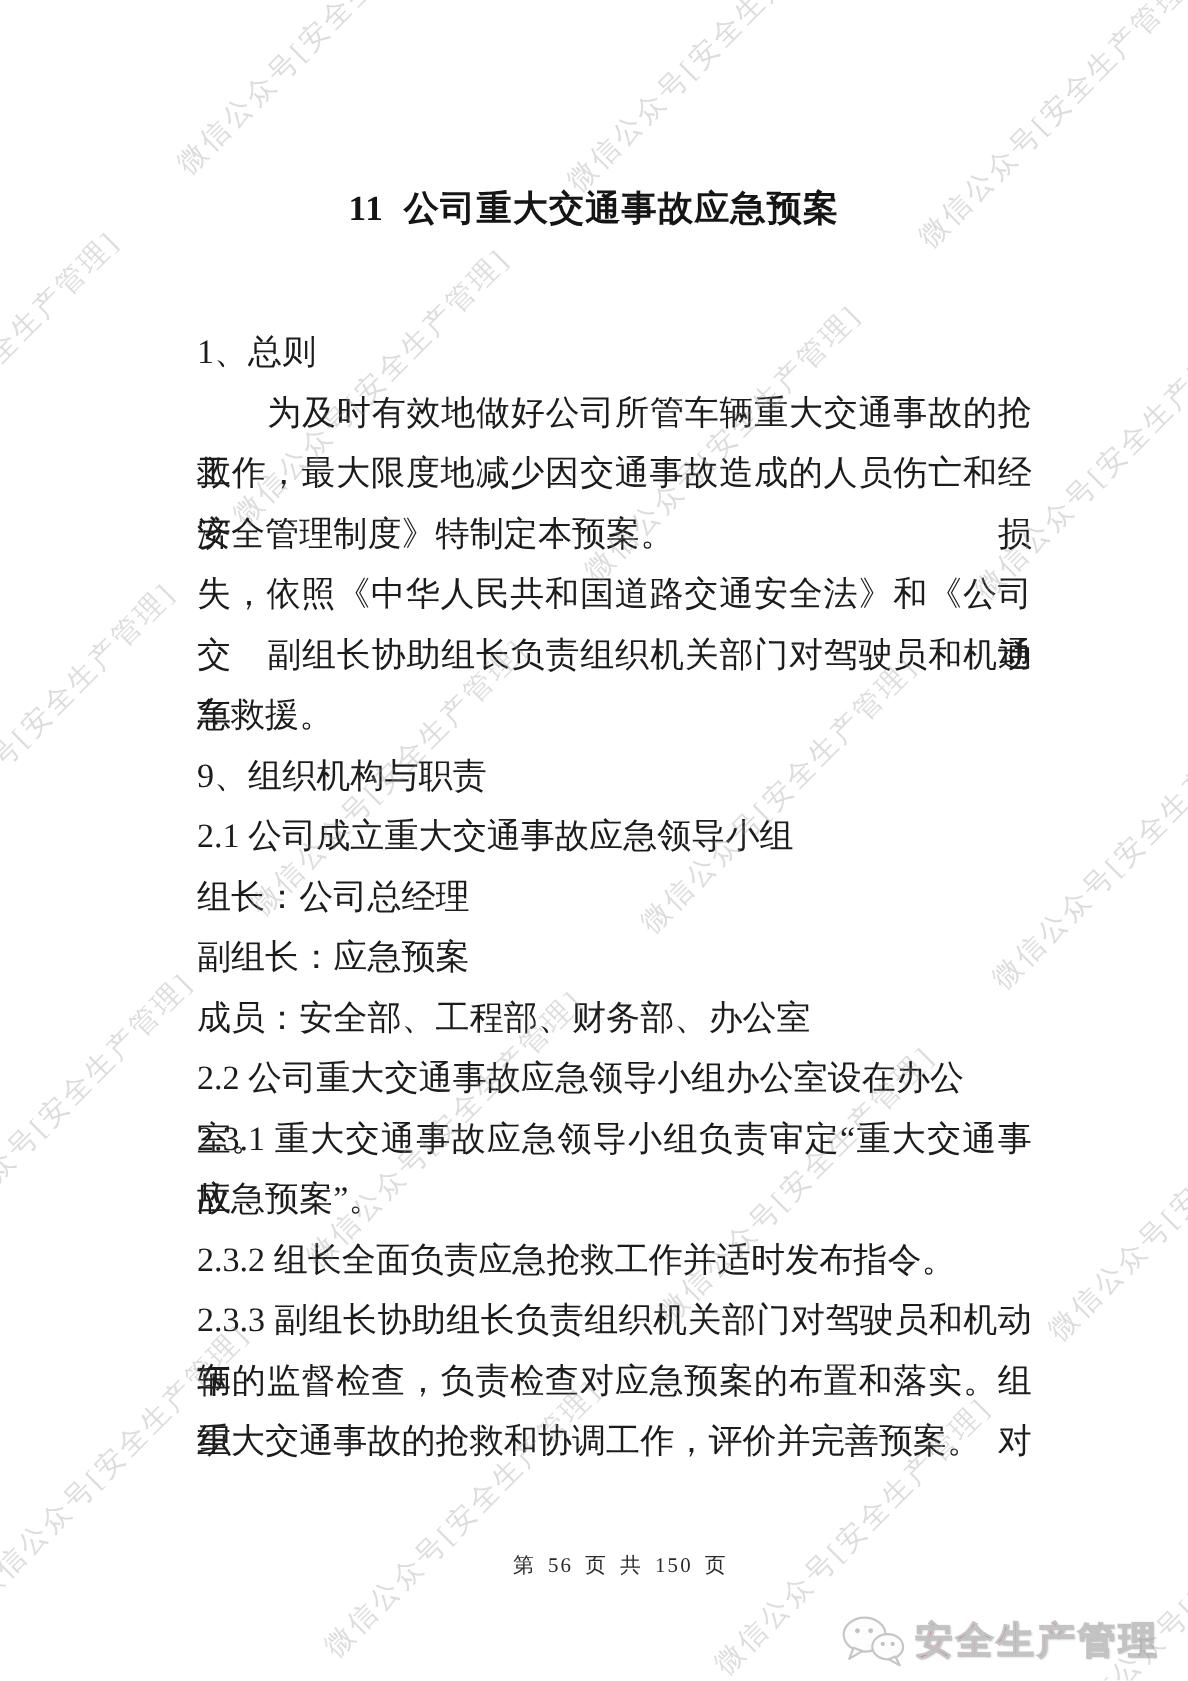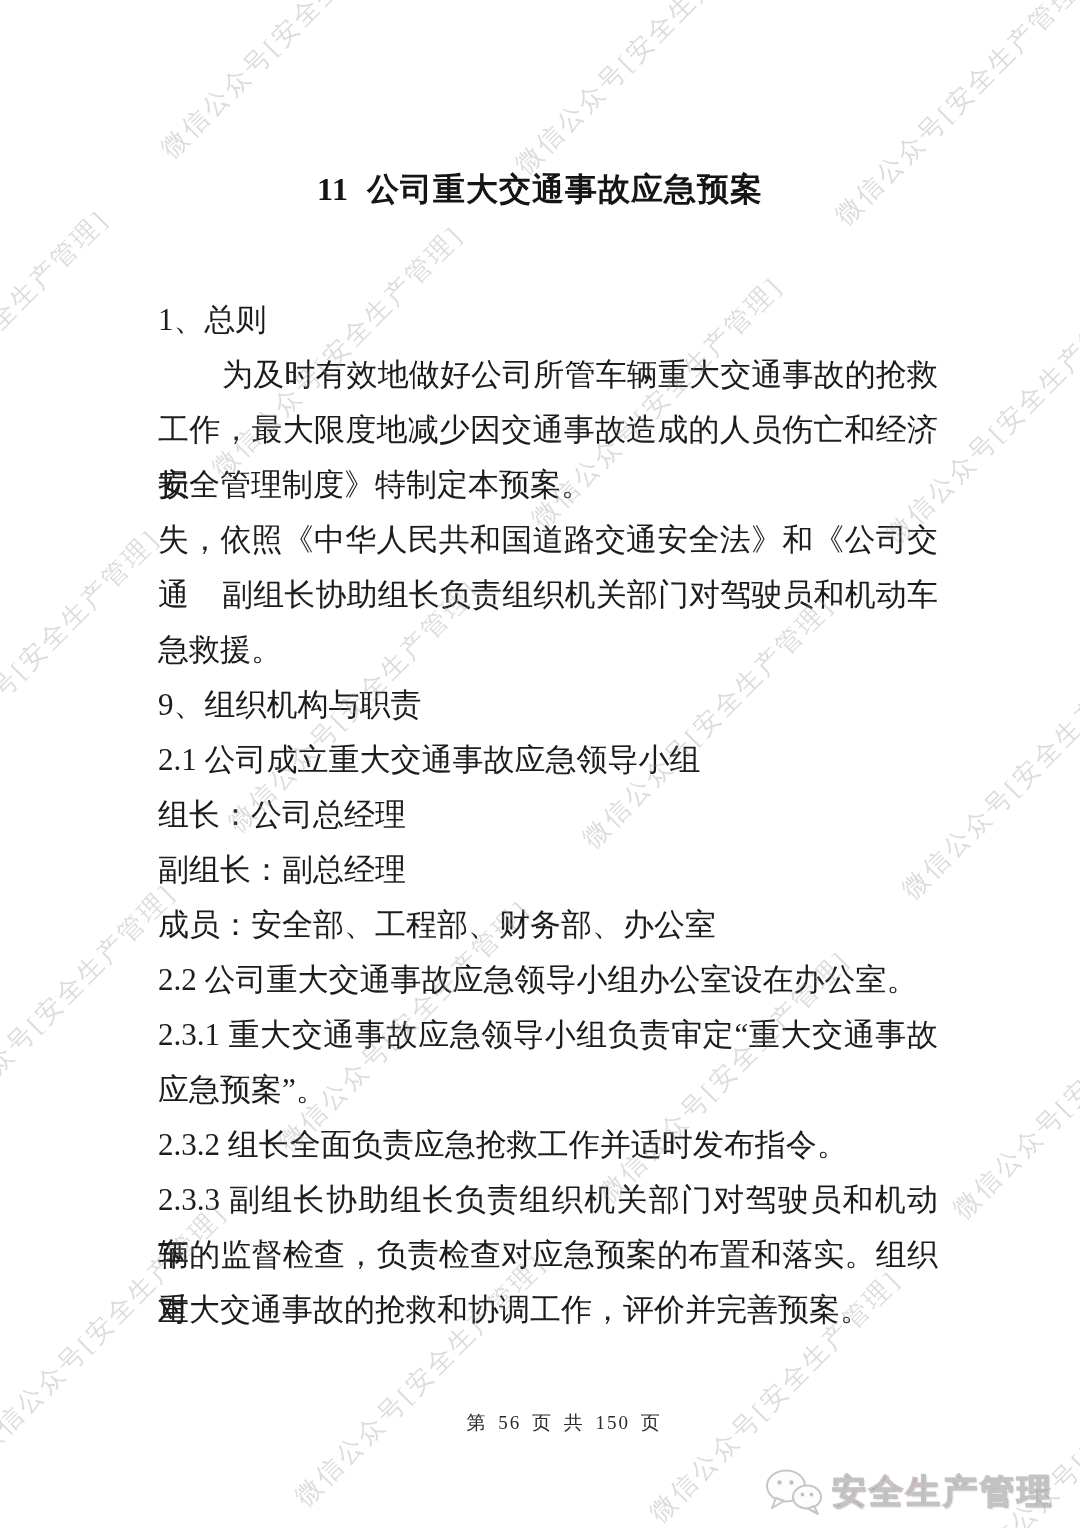--- a/index.html
+++ b/index.html
@@ -37,20 +37,21 @@
     letter-spacing:1px;
   }
   .body-text{
     position:absolute;left:158px;top:292px;width:780px;
     font-size:31px;color:#1c1c1c;
   }
   .line{
     height:55px;line-height:55px;
     text-align:left;
     overflow:visible;
+    margin-left:21px;
   }
   .line.just{
     text-align:justify;
     text-align-last:justify;
   }
   .line.indent{text-indent:64px;}
   .page-footer{
     position:absolute;top:1410px;left:0;width:100%;
     text-align:center;
     font-size:19px;color:#2a2a2a;
@@ -104,21 +105,21 @@
       <div class="line">1、总则</div>
       <div class="line just indent">为及时有效地做好公司所管车辆重大交通事故的抢救</div>
       <div class="line just">工作，最大限度地减少因交通事故造成的人员伤亡和经济损</div>
       <div class="line">安全管理制度》特制定本预案。</div>
       <div class="line just">失，依照《中华人民共和国道路交通安全法》和《公司交通</div>
       <div class="line just indent">副组长协助组长负责组织机关部门对驾驶员和机动车</div>
       <div class="line">急救援。</div>
       <div class="line">9、组织机构与职责</div>
       <div class="line">2.1 公司成立重大交通事故应急领导小组</div>
       <div class="line">组长：公司总经理</div>
-      <div class="line">副组长：副总经理</div>
+      <div class="line">副组长：应急预案</div>
       <div class="line">成员：安全部、工程部、财务部、办公室</div>
       <div class="line">2.2 公司重大交通事故应急领导小组办公室设在办公室。</div>
       <div class="line just">2.3.1 重大交通事故应急领导小组负责审定“重大交通事故</div>
       <div class="line">应急预案”。</div>
       <div class="line">2.3.2 组长全面负责应急抢救工作并适时发布指令。</div>
       <div class="line just">2.3.3 副组长协助组长负责组织机关部门对驾驶员和机动车</div>
       <div class="line just">辆的监督检查，负责检查对应急预案的布置和落实。组织对</div>
       <div class="line">重大交通事故的抢救和协调工作，评价并完善预案。</div>
     </div>
 

